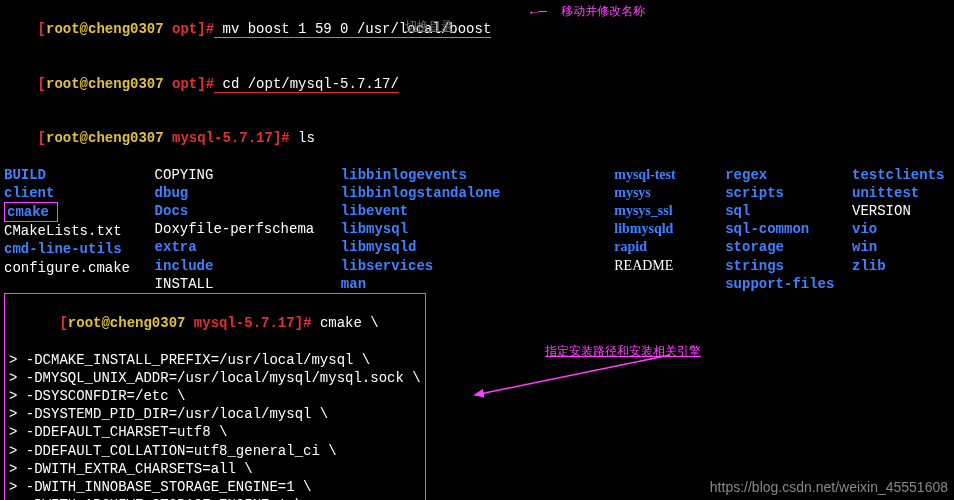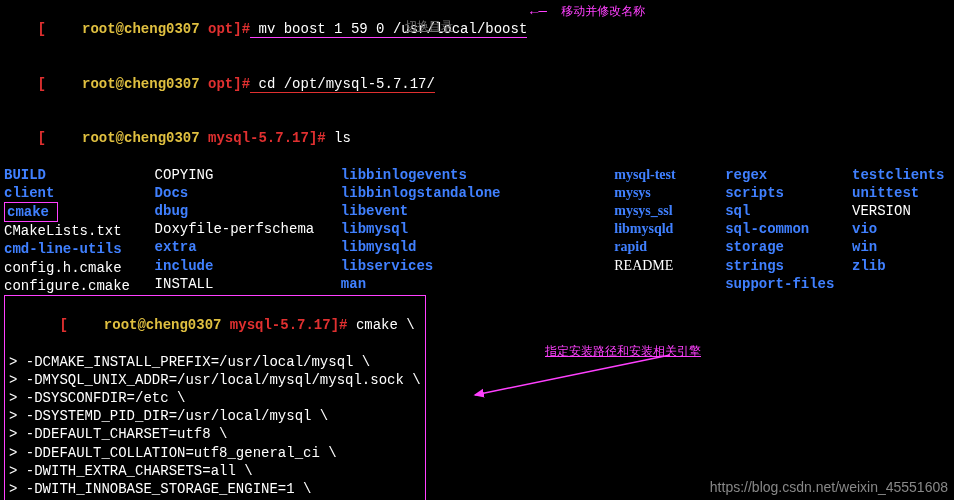--- a/index.html
+++ b/index.html
@@ -9,21 +9,21 @@
   font-size: 14px;
   line-height: 1.3;
   color: #fff;
   width: 954px;
   height: 500px;
   position: relative;
   overflow: hidden;
 }
 .terminal { padding: 2px 4px; }
 .red-b { color: #e03030; font-weight: bold; }
-.yellow-b { color: #e0c040; font-weight: bold; margin-left: 36px; }
+.yellow-b { color: #e0c040; font-weight: bold; }
 .blue-b { color: #4080ff; font-weight: bold; }
 .white { color: #fff; }
 .line { white-space: pre; }
 .boxed { border: 1.5px solid #ff40ff; display: inline-block; padding: 0 2px; }
 .underline-m { border-bottom: 1.5px solid #ff40ff; }
 .underline-r { border-bottom: 1.5px solid #e03030; }
 .cmake-box {
   border: 1.5px solid #ff40ff;
   display: inline-block;
   padding: 2px 4px;
@@ -60,27 +60,26 @@
     <span class="red-b">[</span><span class="yellow-b">root@cheng0307</span><span class="white"> </span><span class="red-b">mysql-5.7.17</span><span class="red-b">]#</span><span class="white"> ls</span>
   </div>
 
   <div class="ls-grid">
     <div class="col c1">
       <span class="blue-b">BUILD</span>
       <span class="blue-b">client</span>
       <span class="blue-b"><span class="boxed">cmake</span></span>
       <span class="white">CMakeLists.txt</span>
       <span class="blue-b">cmd-line-utils</span>
-      <span class="white">config.h.cmake</span>
       <span class="white">configure.cmake</span>
     </div>
     <div class="col c2">
       <span class="white">COPYING</span>
+      <span class="blue-b">dbug</span>
       <span class="blue-b">Docs</span>
-      <span class="blue-b">dbug</span>
       <span class="white">Doxyfile-perfschema</span>
       <span class="blue-b">extra</span>
       <span class="blue-b">include</span>
       <span class="white">INSTALL</span>
     </div>
     <div class="col c3">
       <span class="blue-b">libbinlogevents</span>
       <span class="blue-b">libbinlogstandalone</span>
       <span class="blue-b">libevent</span>
       <span class="blue-b">libmysql</span>

